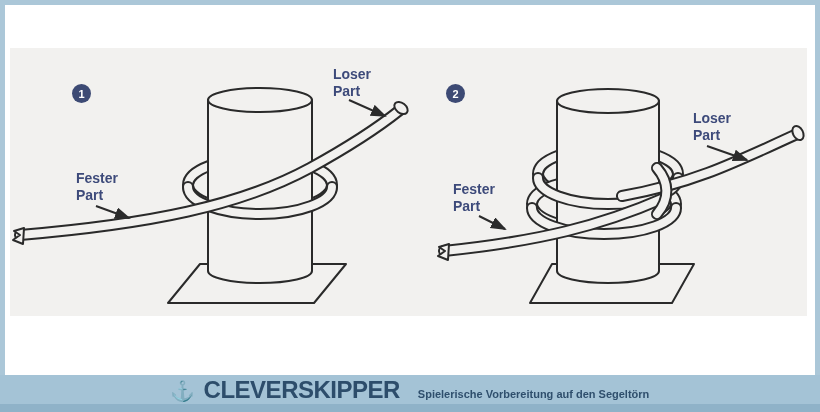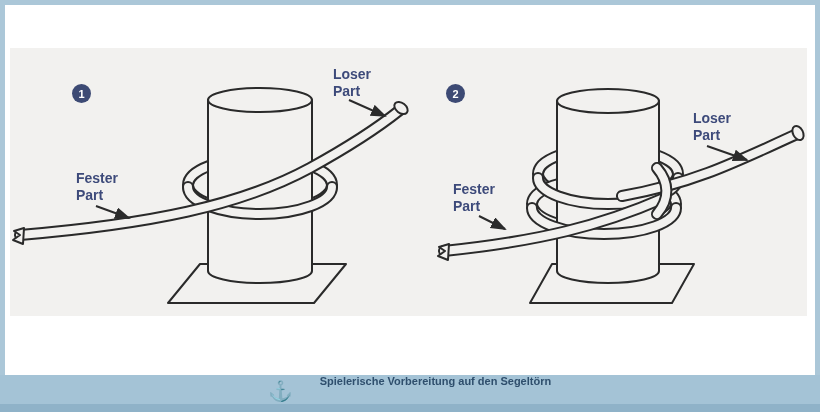--- a/index.html
+++ b/index.html
@@ -107,18 +107,19 @@
   <div class="lbl" style="left:712px;top:110px;">
     <div>Loser</div>
     <div>Part</div>
   </div>
 
   <div class="frame"></div>
 
   <div class="footer">
     <div class="footer-row">
       <span class="anchor">⚓</span>
+      <span class="brand">CLEVERSKIPPER</span>
       <span class="tagline">Spielerische Vorbereitung auf den Segeltörn</span>
     </div>
     <div class="footer-edge"></div>
   </div>
 
 </div>
 
 </body></html>

